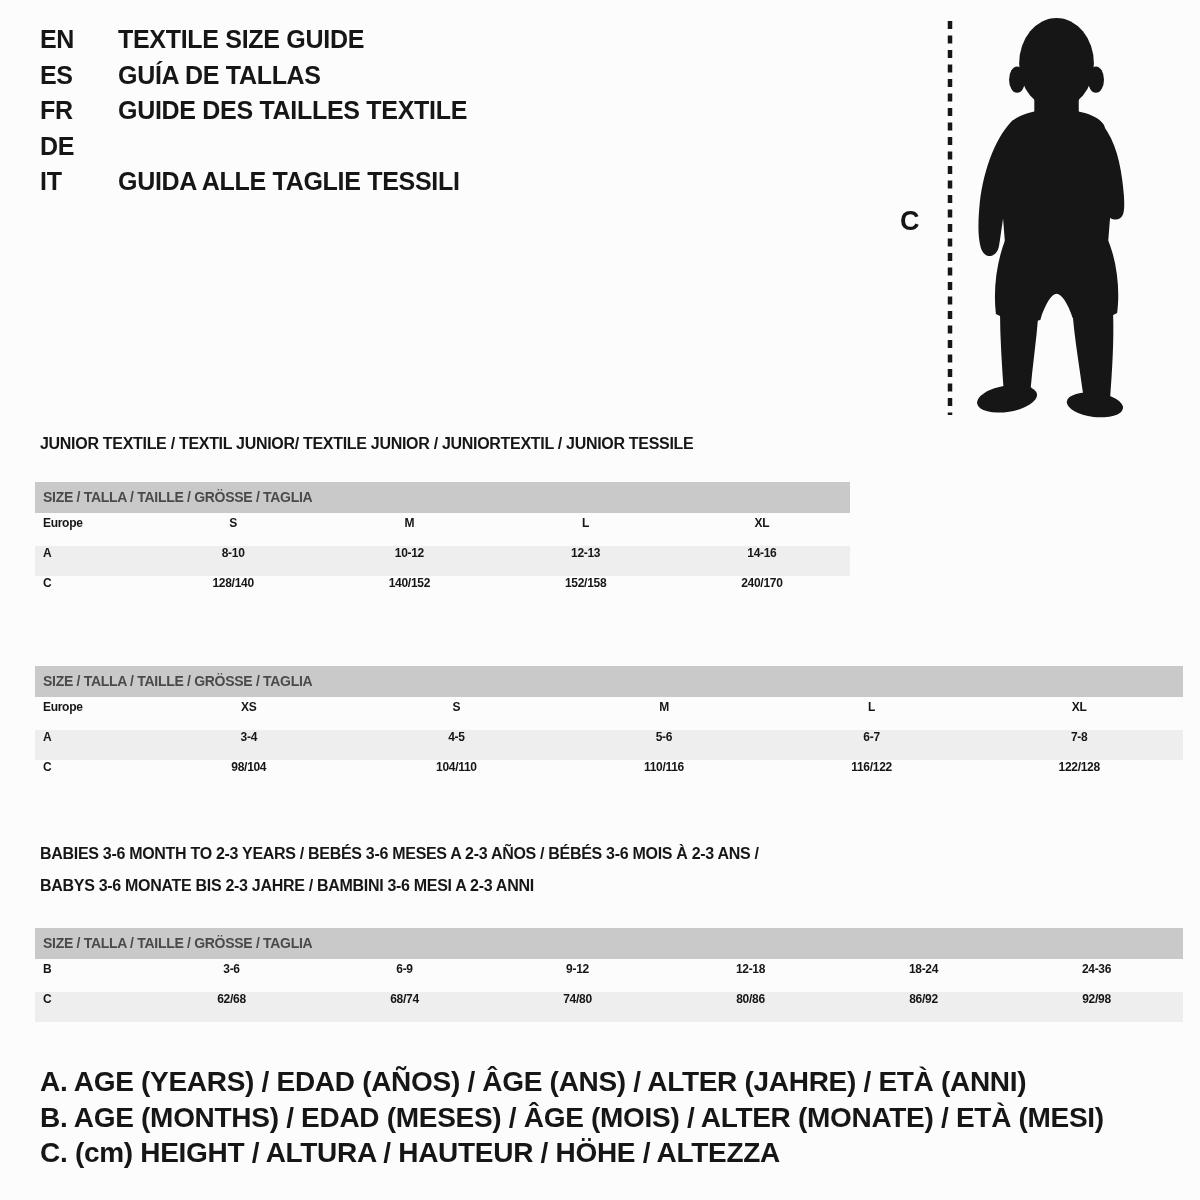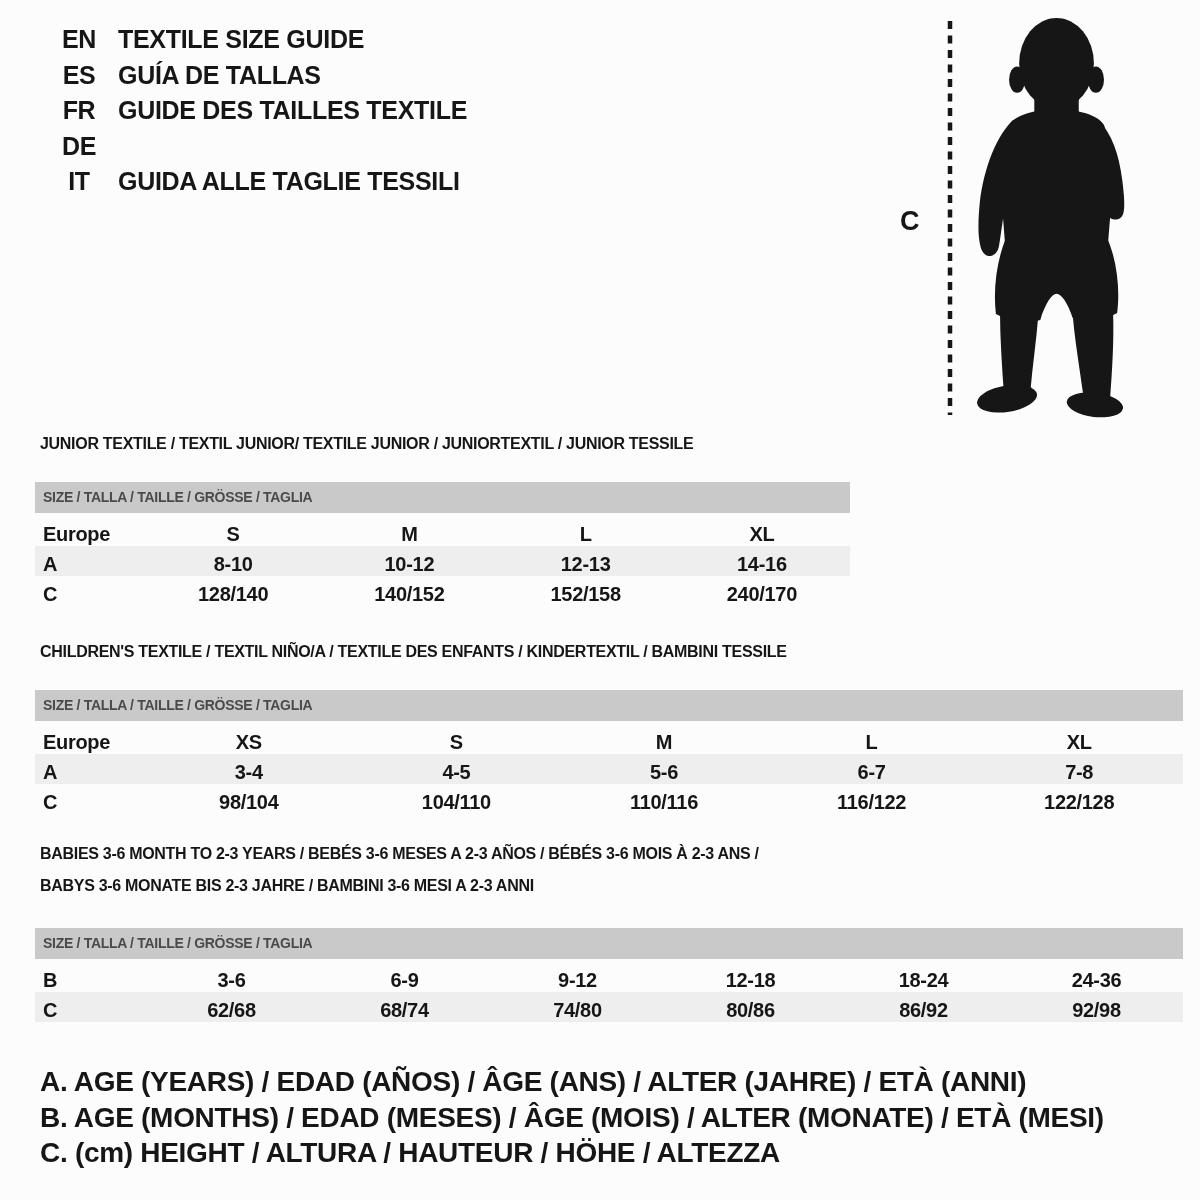--- a/index.html
+++ b/index.html
@@ -8,41 +8,41 @@
   *{ margin:0; padding:0; box-sizing:border-box; }
   html,body{ background:#fff; }
   .page{
     position:relative; width:1200px; height:1200px; overflow:hidden;
     background:var(--bg); color:var(--ink);
     font-family:"Liberation Sans", sans-serif; font-weight:700; letter-spacing:-0.3px;
   }
   
   .lang-header{ position:absolute; left:40px; top:22px; }
   .lang-row{ display:flex; align-items:center; height:35.5px; font-size:25px; }
-  .lang-code{ width:78px;text-align:center; }
+  .lang-code{ width:78px; }
   
   .figure-area{ position:absolute; left:0; top:0; width:1200px; height:440px; }
   .c-label{ position:absolute; left:900px; top:206px; font-size:27px; }
   .dash-line{ position:absolute; left:945px; top:18px; }
   .silhouette{ position:absolute; left:970px; top:16px; }
   
   .section{ position:absolute; left:35px; }
   .s1{ top:432px; }
   .s2{ top:640px; }
   .s3{ top:838px; }
   .section-title{ margin-left:5px; font-size:16px; line-height:24px; }
   .s3 .section-title{ line-height:32px; }
   .size-table{ margin-top:26px; }
   .t1{ width:815px; }
   .t2,.t3{ width:1148px; }
   .size-bar{
     height:31px; line-height:31px; padding-left:8px; margin-bottom:3px;
     background:var(--bar); color:var(--bar-ink); font-size:14px;
   }
-  .trow{ display:flex; align-items:flex-end; height:30px; font-size:20px; }
+  .trow{ display:flex; align-items:flex-start; height:30px; font-size:12px; }
   .trow.shaded{ background:var(--shade); }
   .tlabel{ width:110px; padding-left:8px; }
   .tcell{ flex:1; text-align:center; }
   
   .footnotes{ position:absolute; left:40px; top:1064px; }
   .footnote{ font-size:28px; line-height:35.5px; }
   svg .ink{ fill:var(--ink); }
   svg .stroke-ink{ stroke:var(--ink); }
 </style>
 </head>
@@ -142,23 +142,20 @@
           <div class="tlabel">C</div>
           <div class="tcell">128/140</div>
           <div class="tcell">140/152</div>
           <div class="tcell">152/158</div>
           <div class="tcell">240/170</div>
         </div>
       </div>
   </section>
 
   <section class="section s2">
-    <div class="section-title">
-        <div class="title-line">CHILDREN'S TEXTILE / TEXTIL NIÑO/A / TEXTILE DES ENFANTS / KINDERTEXTIL / BAMBINI TESSILE</div>
-      </div>
     <div class="size-table t2">
         <div class="size-bar">SIZE / TALLA / TAILLE / GRÖSSE / TAGLIA</div>
         <div class="trow">
           <div class="tlabel">Europe</div>
           <div class="tcell">XS</div>
           <div class="tcell">S</div>
           <div class="tcell">M</div>
           <div class="tcell">L</div>
           <div class="tcell">XL</div>
         </div>

